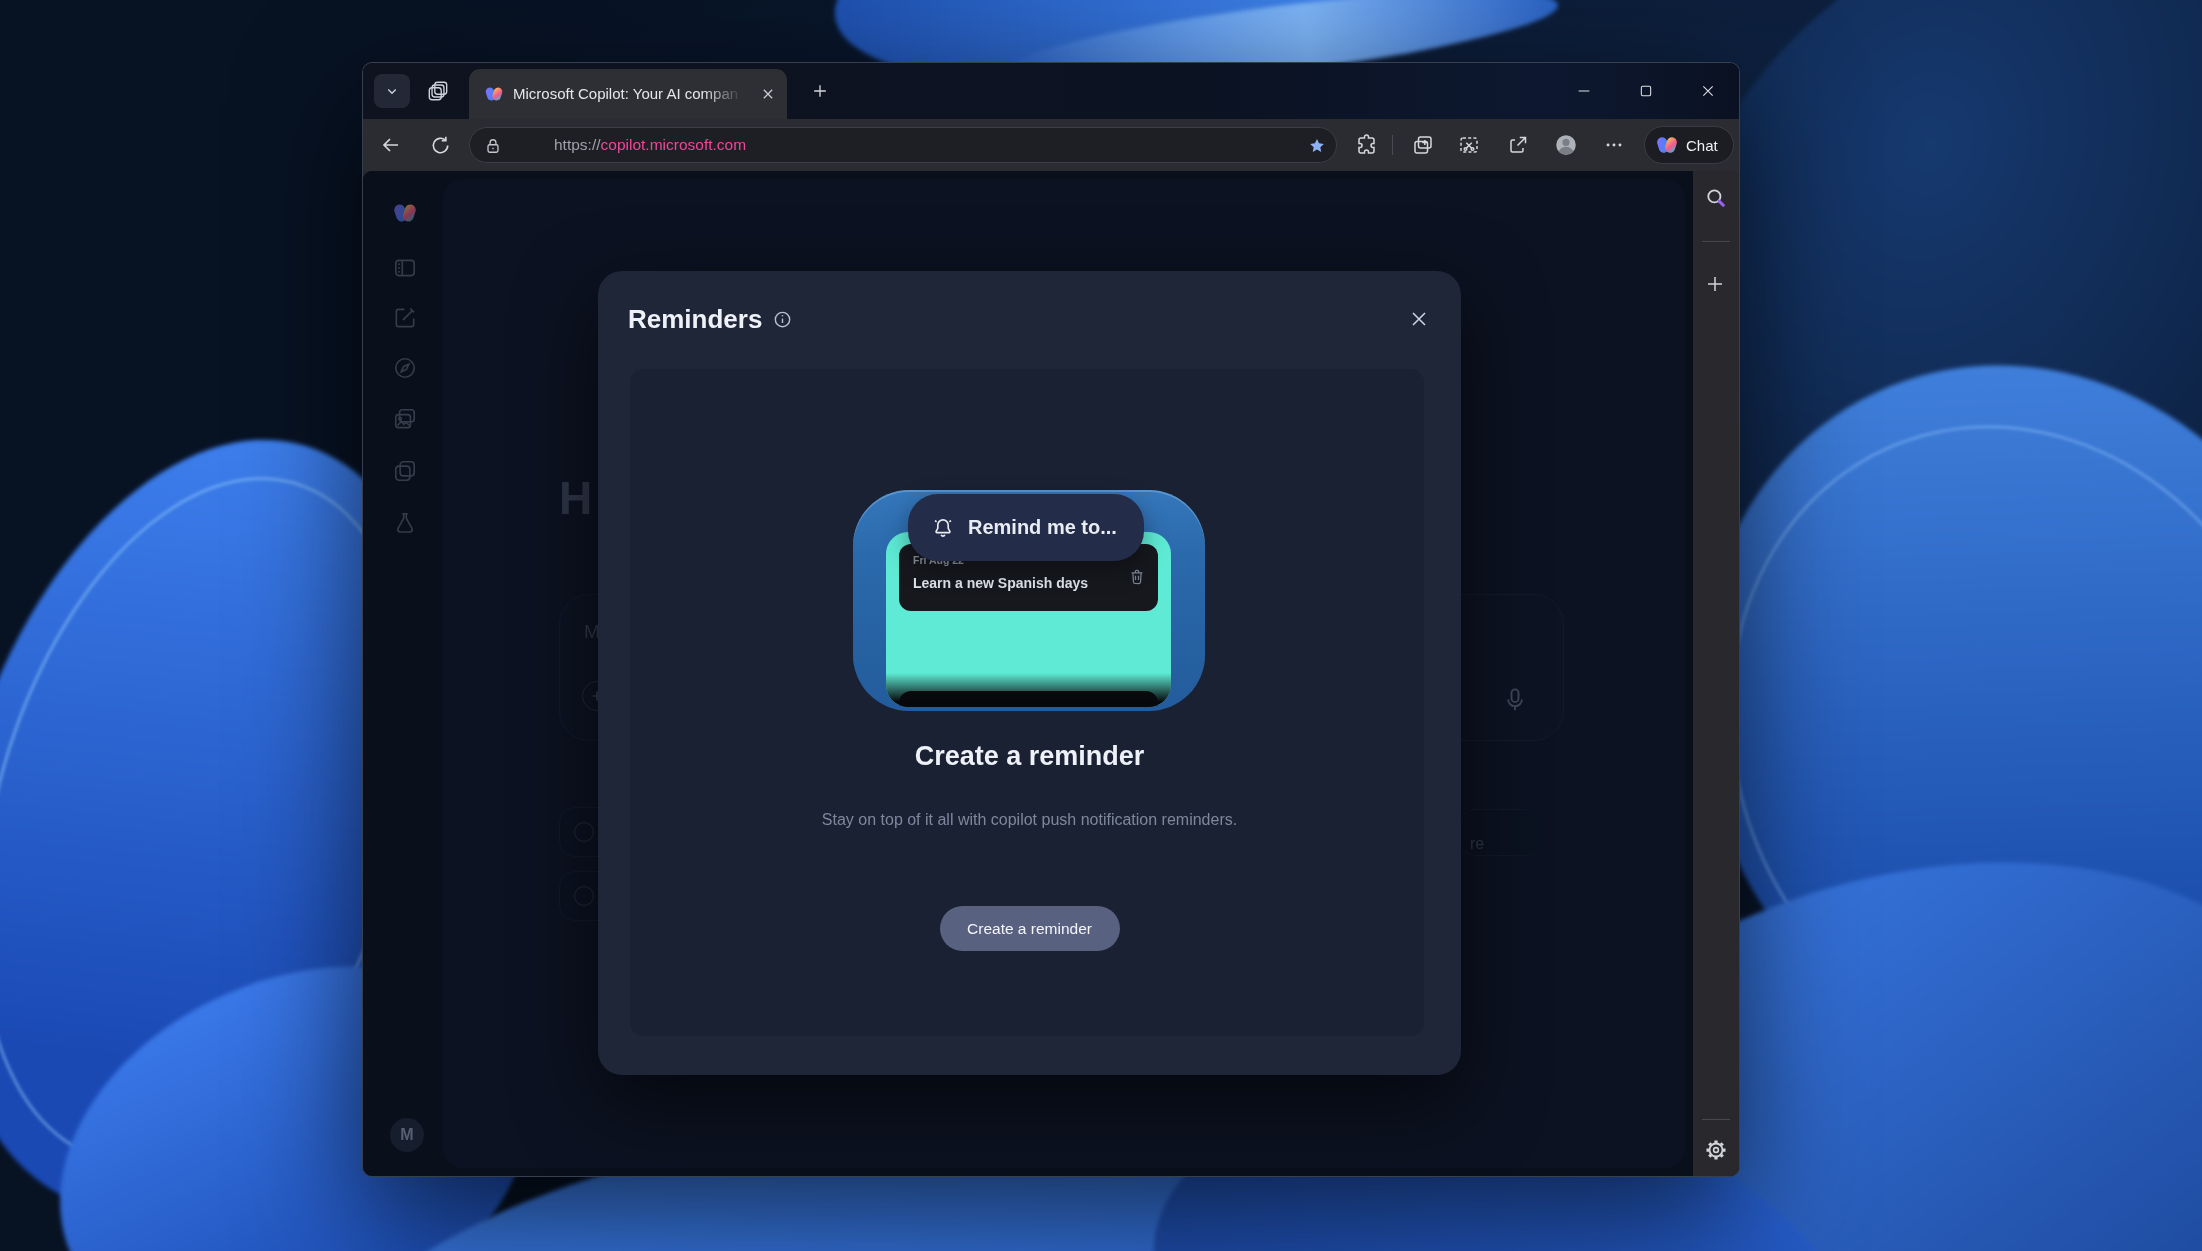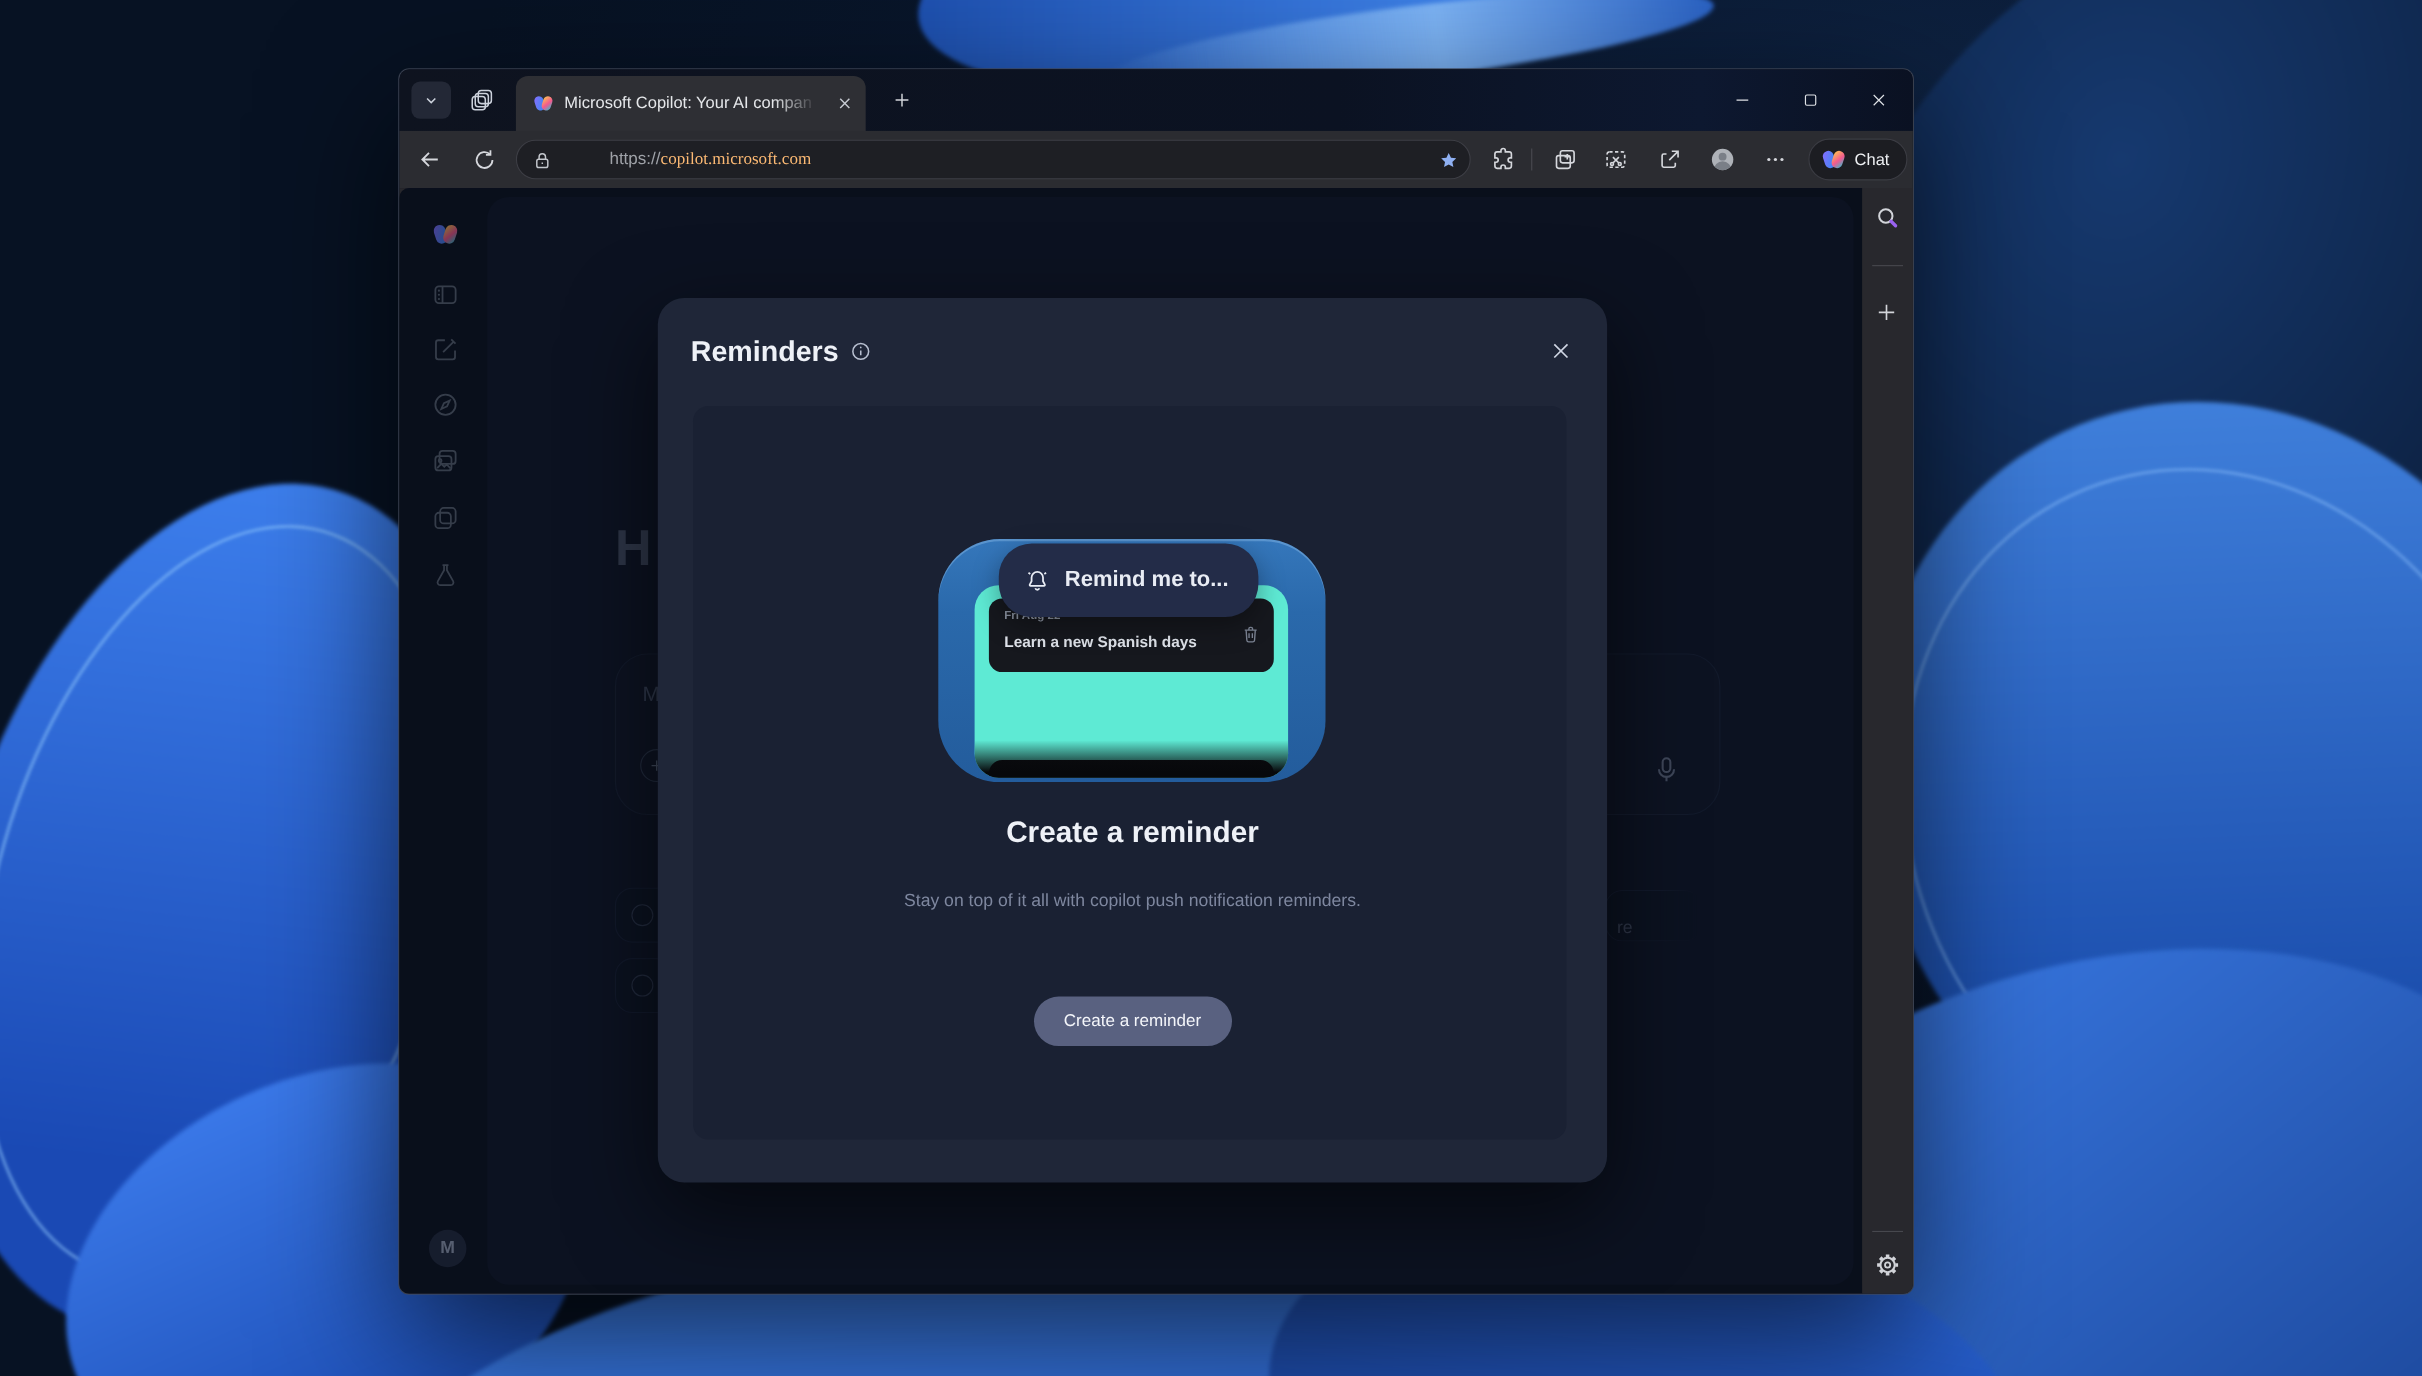--- a/index.html
+++ b/index.html
@@ -25,21 +25,21 @@
   .tab-close{position:absolute;right:9px;top:15px;width:20px;height:20px;color:#c6cad1;}
   .newtab{left:440px;top:11px;width:34px;height:34px;color:#d3d6db;}
   .winctl{position:absolute;top:11px;width:46px;height:34px;display:flex;align-items:center;justify-content:center;color:#dfe2e6;}
   .ctl-min{right:132px;}.ctl-max{right:70px;}.ctl-close{right:8px;}
 
   .toolbar{position:absolute;left:0;top:56px;right:0;height:52px;background:#2b2c31;}
   .t-ico{position:absolute;top:9px;width:34px;height:34px;display:flex;align-items:center;justify-content:center;color:#d5d7dc;border-radius:6px;}
   .addr{position:absolute;left:106px;top:8px;width:868px;height:36px;border-radius:18px;background:#1e1f24;border:1px solid #3d3e45;}
   .addr .lock{position:absolute;left:13px;top:8px;width:20px;height:20px;color:#c4c7cd;}
   .url{position:absolute;left:40px;top:8px;font-size:15.5px;white-space:nowrap;}
-  .proto{color:#9fa2a8;margin-left:44px;}.domain{color:#fdba74;font-family:Liberation Serif, serif;}
+  .proto{color:#9fa2a8;margin-left:44px;}.domain{color:#ec4899;}
   .addr .star{position:absolute;right:9px;top:8px;width:20px;height:20px;}
   .tdiv{position:absolute;left:1029px;top:16px;width:1px;height:20px;background:#4a4b52;}
   .chatpill{position:absolute;left:1281px;top:7px;width:90px;height:38px;border-radius:19px;background:#1c1d22;border:1px solid #3b3c43;
     display:flex;align-items:center;gap:7px;padding-left:10px;}
   .chatpill .lbl{font-size:15px;color:#eef0f3;}
 
   .content{position:absolute;left:0;top:108px;right:0;bottom:0;background:#27272c;}
   .rail{position:absolute;right:0;top:0;width:46px;bottom:0;background:#28282d;border-radius:0 0 9px 0;}
   .rail .r-ico{position:absolute;left:10px;width:26px;height:26px;color:#d2d4d9;}
   .rail .rdiv{position:absolute;left:9px;width:28px;height:1px;background:#47484e;}

